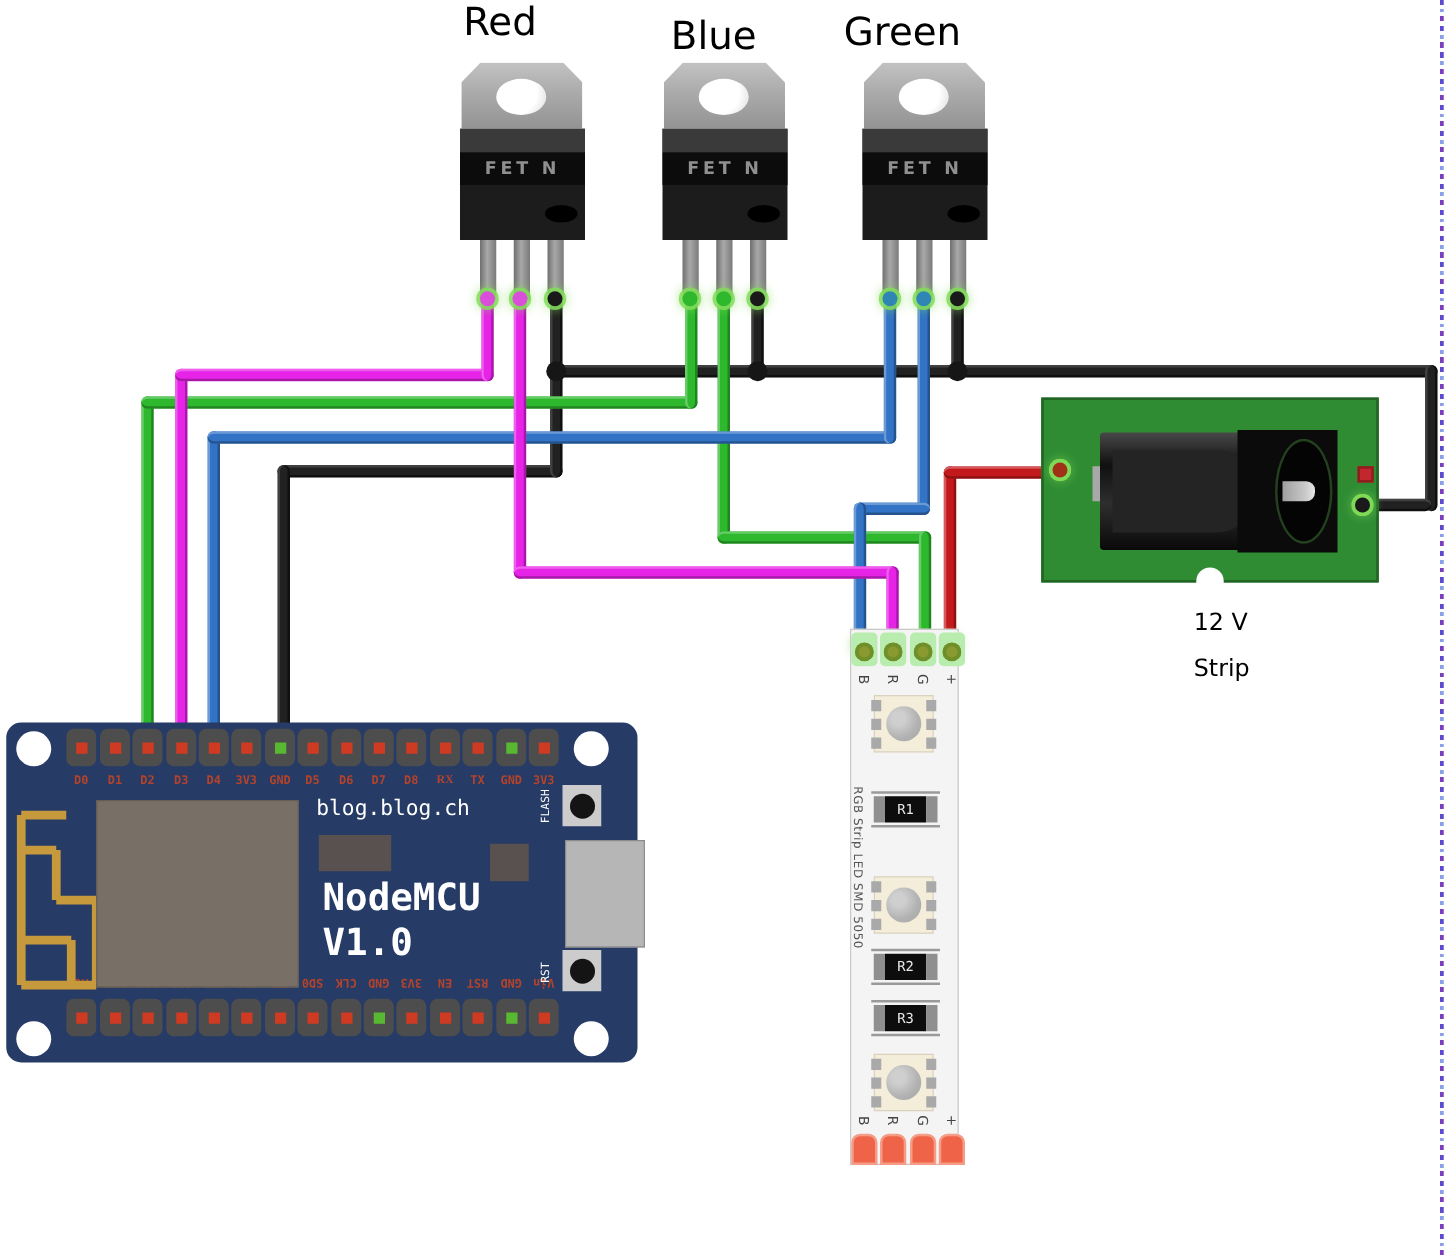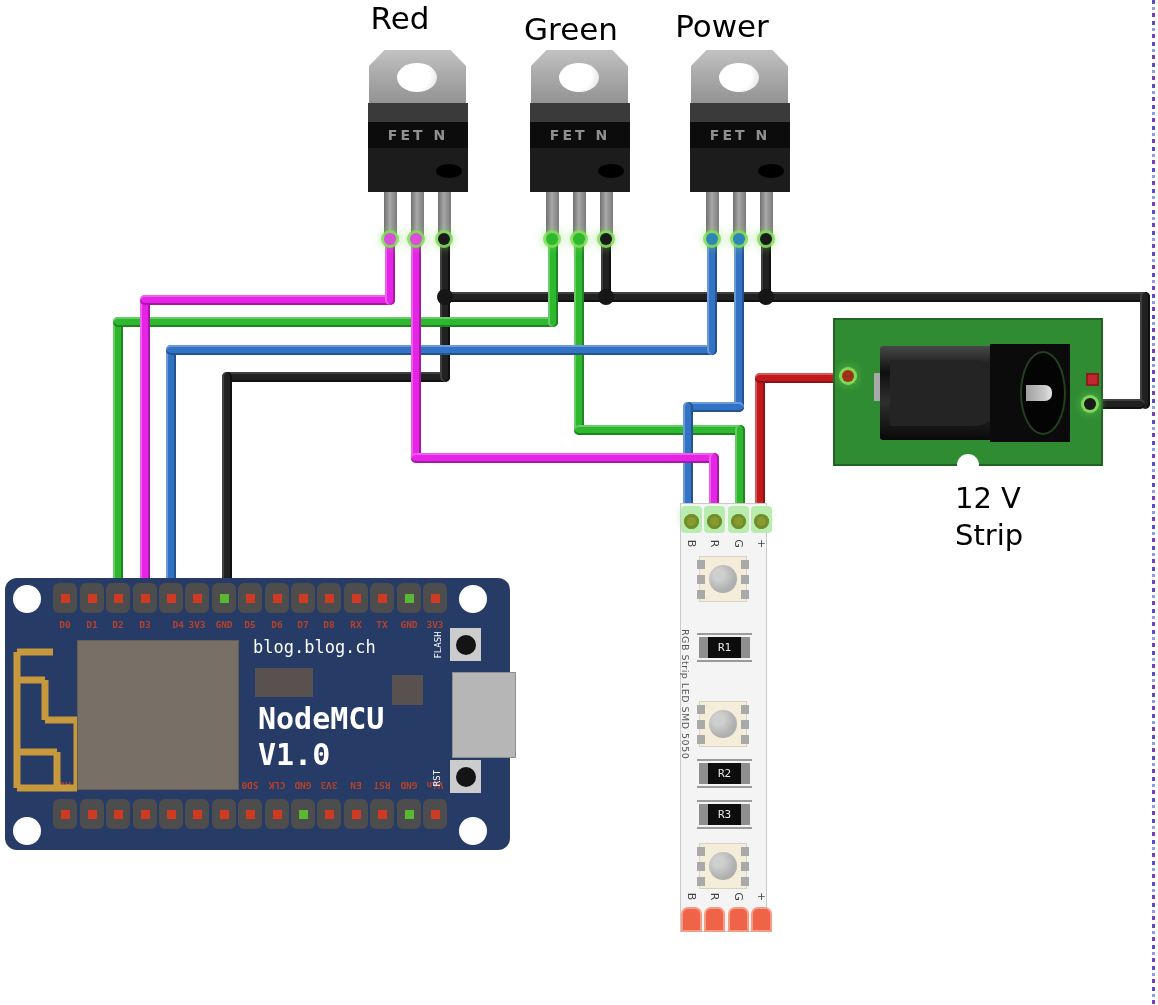--- a/index.html
+++ b/index.html
@@ -2,21 +2,21 @@
 <html><head>
 <meta charset="utf-8">
 <style>
   html,body{margin:0;padding:0;background:#ffffff;}
   .stage{position:relative;width:1158px;height:1005px;background:#ffffff;overflow:hidden;
          font-family:"DejaVu Sans","Liberation Sans",sans-serif;}
   .abs{position:absolute;}
 
   
   .big-label{position:absolute;font-size:31px;color:#000;text-align:center;}
-  .power-label{position:absolute;font-size:29px;color:#000;line-height:37px;}
+  .power-label{position:absolute;font-size:19px;color:#000;line-height:37px;}
   .watermark{position:absolute;font-size:44px;font-weight:bold;color:#8f8f8f;letter-spacing:0px;
              font-family:"DejaVu Sans","Liberation Sans",sans-serif;}
 
   
   .wire{position:absolute;border-radius:5px;}
   .wire.h{height:10px;box-shadow:inset 0 2px 0 rgba(255,255,255,.28),inset 0 -2px 0 rgba(0,0,0,.28);}
   .wire.v{width:10px;box-shadow:inset 2px 0 0 rgba(255,255,255,.28),inset -2px 0 0 rgba(0,0,0,.28);}
   .wblack{background:#212121;} .wblack.h{box-shadow:inset 0 2px 0 rgba(255,255,255,.14),inset 0 -2px 0 rgba(0,0,0,.5);}
   .wblack.v{box-shadow:inset 2px 0 0 rgba(255,255,255,.14),inset -2px 0 0 rgba(0,0,0,.5);}
   .wgreen{background:#2db82d;} .wblue{background:#3273c5;} .wmagenta{background:#e623e6;} .wred{background:#c4191c;}
@@ -98,22 +98,22 @@
   
   .page-dash{position:absolute;left:1152px;top:0;width:3px;height:1005px;
      background:repeating-linear-gradient(180deg,#5b4bd0 0 4px,rgba(255,255,255,0) 4px 7px,#8aa0e8 7px 10px,rgba(255,255,255,0) 10px 13px,#7a3fc0 13px 17px,rgba(255,255,255,0) 17px 21px);}
 </style>
 </head>
 <body>
 
 <div class="stage">
 
   <div class="big-label" style="left:350px;top:0px;width:100px;">Red</div>
-  <div class="big-label" style="left:521px;top:11px;width:100px;">Green</div>
-  <div class="big-label" style="left:672px;top:8px;width:100px;">Power</div>
+  <div class="big-label" style="left:521px;top:11px;width:100px;">Blue</div>
+  <div class="big-label" style="left:672px;top:8px;width:100px;">Green</div>
 
   <div class="wire h wblack" style="left:222px;top:372px;width:228px;"></div>
   <div class="wire v wblack" style="left:222px;top:372px;height:232px;"></div>
   <div class="wire v wblack" style="left:440px;top:233px;height:149px;"></div>
   <div class="wire h wblack" style="left:440px;top:292px;width:710px;"></div>
   <div class="wire v wblack" style="left:601px;top:233px;height:69px;"></div>
   <div class="wire v wblack" style="left:761px;top:233px;height:69px;"></div>
   <div class="wire v wblack" style="left:1140px;top:292px;height:117px;"></div>
   <div class="wire h wblack" style="left:1088px;top:399px;width:57px;"></div>
   <div class="junction" style="left:437px;top:289px;"></div>
@@ -228,21 +228,21 @@
     <div class="pincell" style="left:127px;top:5px;">
         <div class="pad">
           <i class="sq"></i>
         </div>
         <span class="plabel" style="top:36px;">D3</span>
       </div>
     <div class="pincell" style="left:153px;top:5px;">
         <div class="pad">
           <i class="sq"></i>
         </div>
-        <span class="plabel" style="top:36px;text-align:right;">D4</span>
+        <span class="plabel" style="top:36px;">D4</span>
       </div>
     <div class="pincell" style="left:179px;top:5px;">
         <div class="pad">
           <i class="sq"></i>
         </div>
         <span class="plabel" style="top:36px;">3V3</span>
       </div>
     <div class="pincell" style="left:206px;top:5px;">
         <div class="pad">
           <i class="sq green"></i>
@@ -270,21 +270,21 @@
     <div class="pincell" style="left:311px;top:5px;">
         <div class="pad">
           <i class="sq"></i>
         </div>
         <span class="plabel" style="top:36px;">D8</span>
       </div>
     <div class="pincell" style="left:338px;top:5px;">
         <div class="pad">
           <i class="sq"></i>
         </div>
-        <span class="plabel" style="top:36px;">RX</span>
+        <span class="plabel" style="top:36px;font-family:Liberation Serif, serif;">RX</span>
       </div>
     <div class="pincell" style="left:364px;top:5px;">
         <div class="pad">
           <i class="sq"></i>
         </div>
         <span class="plabel" style="top:36px;">TX</span>
       </div>
     <div class="pincell" style="left:391px;top:5px;">
         <div class="pad">
           <i class="sq green"></i>

